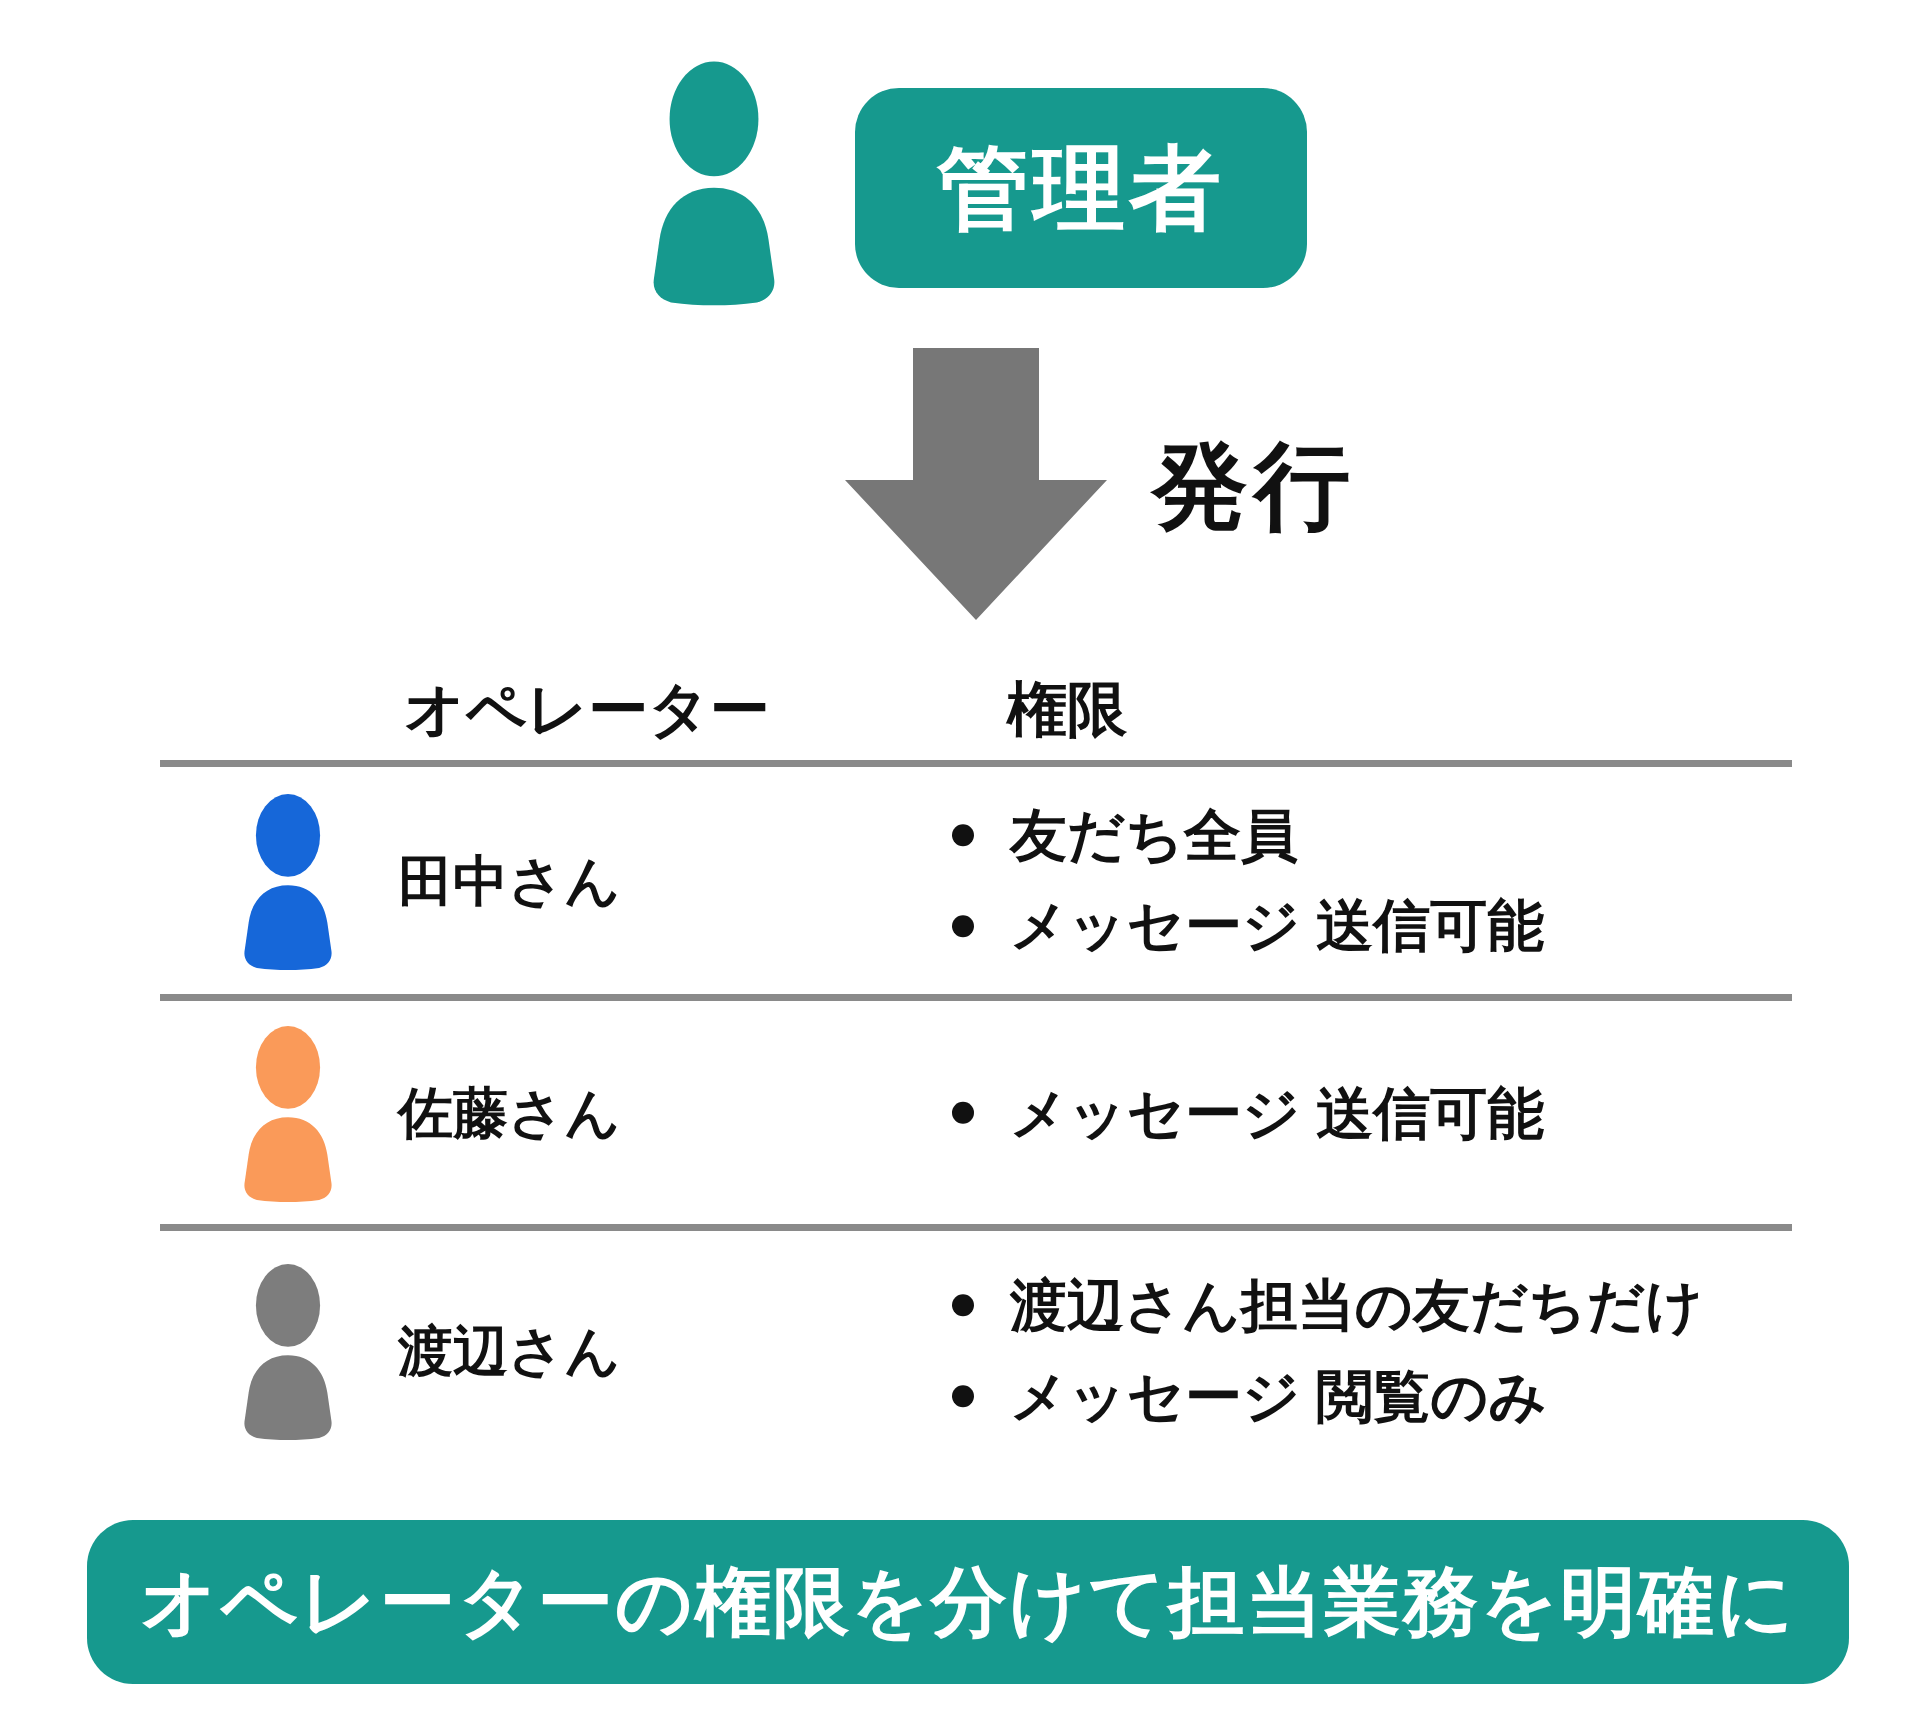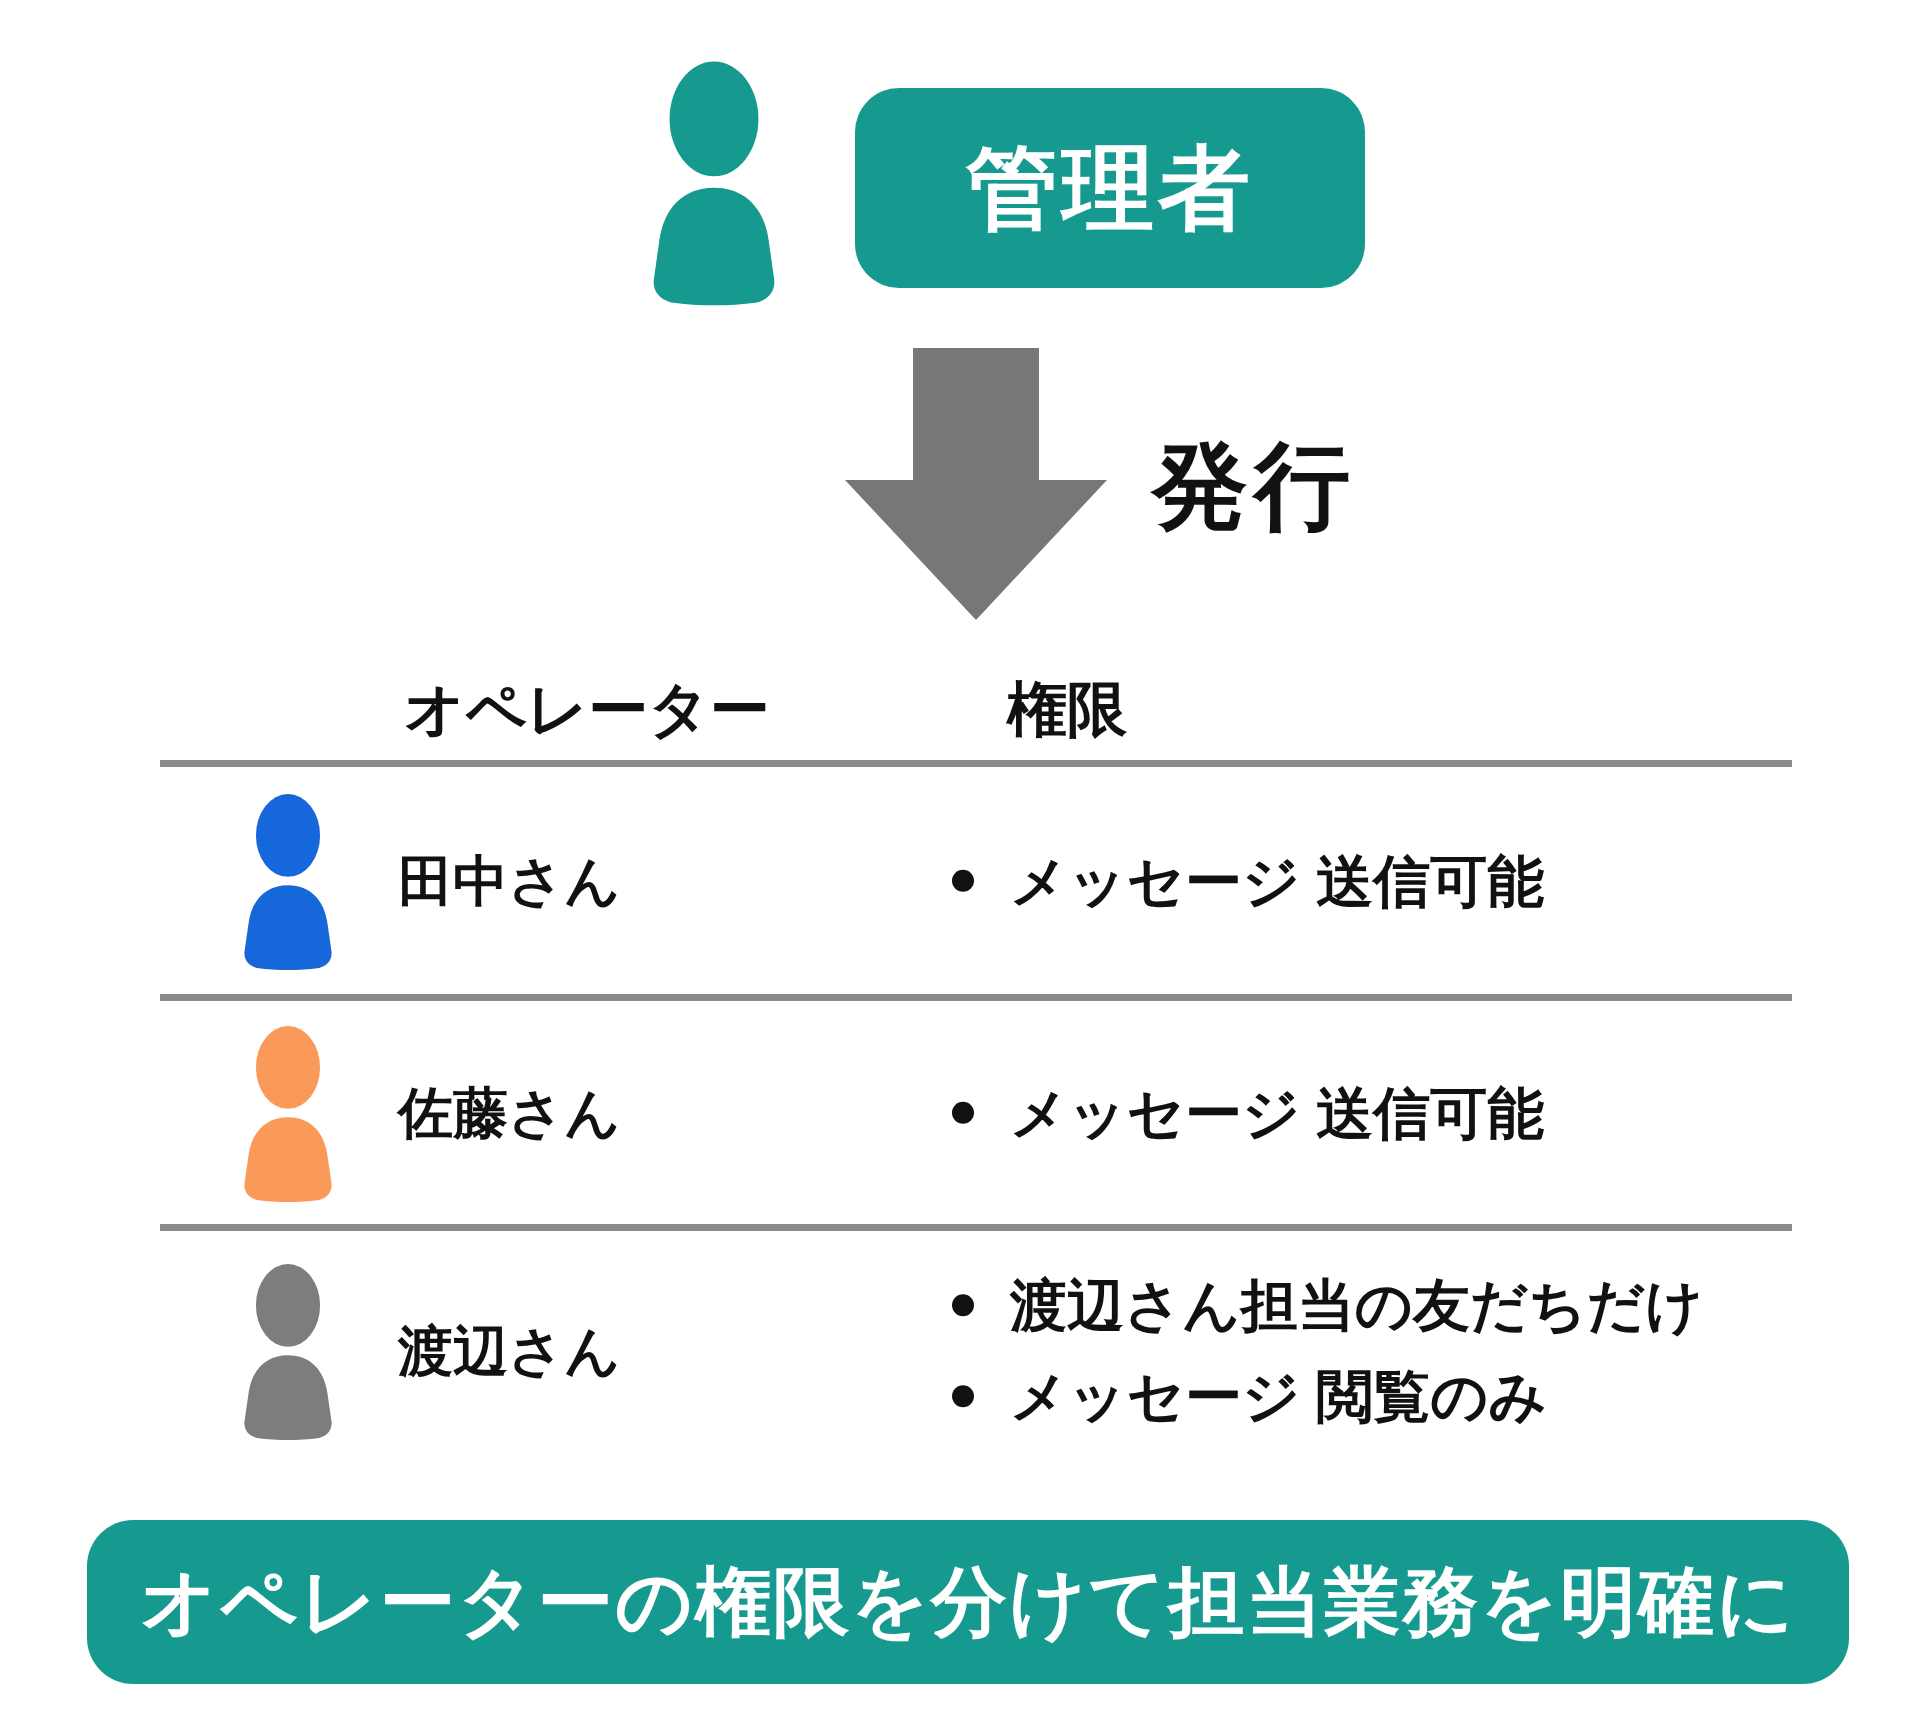--- a/index.html
+++ b/index.html
@@ -21,21 +21,21 @@
 
   
   .admin-icon {
     left: 628px; top: 58px;
     width: 172px; height: 248px;
   }
   .admin-icon svg { width: 100%; height: 100%; display: block; }
 
   .admin-badge {
     left: 855px; top: 88px;
-    width: 510px; height: 200px;
+    width: 452px; height: 200px;
     border-radius: 44px;
     display: flex; align-items: center; justify-content: center;
   }
   .admin-badge span {
     color: #ffffff;
     font-size: 92px;
     letter-spacing: 4px;
     line-height: 1;
   }
 
@@ -170,20 +170,24 @@
     <div class="row-icon" style="color: rgb(22, 103, 217);">
       <svg viewBox="0 0 120 172" fill="currentColor" aria-hidden="true">
         <ellipse cx="60" cy="42" rx="31" ry="40"></ellipse>
         <path d="M60 90 C38 90 25 105 22 126 L18 154 C17 162 22 168 30 170 C40 171.5 50 172 60 172 C70 172 80 171.5 90 170 C98 168 103 162 102 154 L98 126 C95 105 82 90 60 90 Z"></path>
       </svg>
     </div>
     <div class="row-name">田中さん</div>
     <div class="perms">
       <div class="perm-line">
         <span class="perm-dot"></span>
+        <span class="perm-text">友だち全員</span>
+      </div>
+      <div class="perm-line">
+        <span class="perm-dot"></span>
         <span class="perm-text">メッセージ 送信可能</span>
       </div>
     </div>
   </div>
 
   <div class="abs row r2">
     <div class="row-icon" style="color: rgb(250, 154, 89);">
       <svg viewBox="0 0 120 172" fill="currentColor" aria-hidden="true">
         <ellipse cx="60" cy="42" rx="31" ry="40"></ellipse>
         <path d="M60 90 C38 90 25 105 22 126 L18 154 C17 162 22 168 30 170 C40 171.5 50 172 60 172 C70 172 80 171.5 90 170 C98 168 103 162 102 154 L98 126 C95 105 82 90 60 90 Z"></path>

